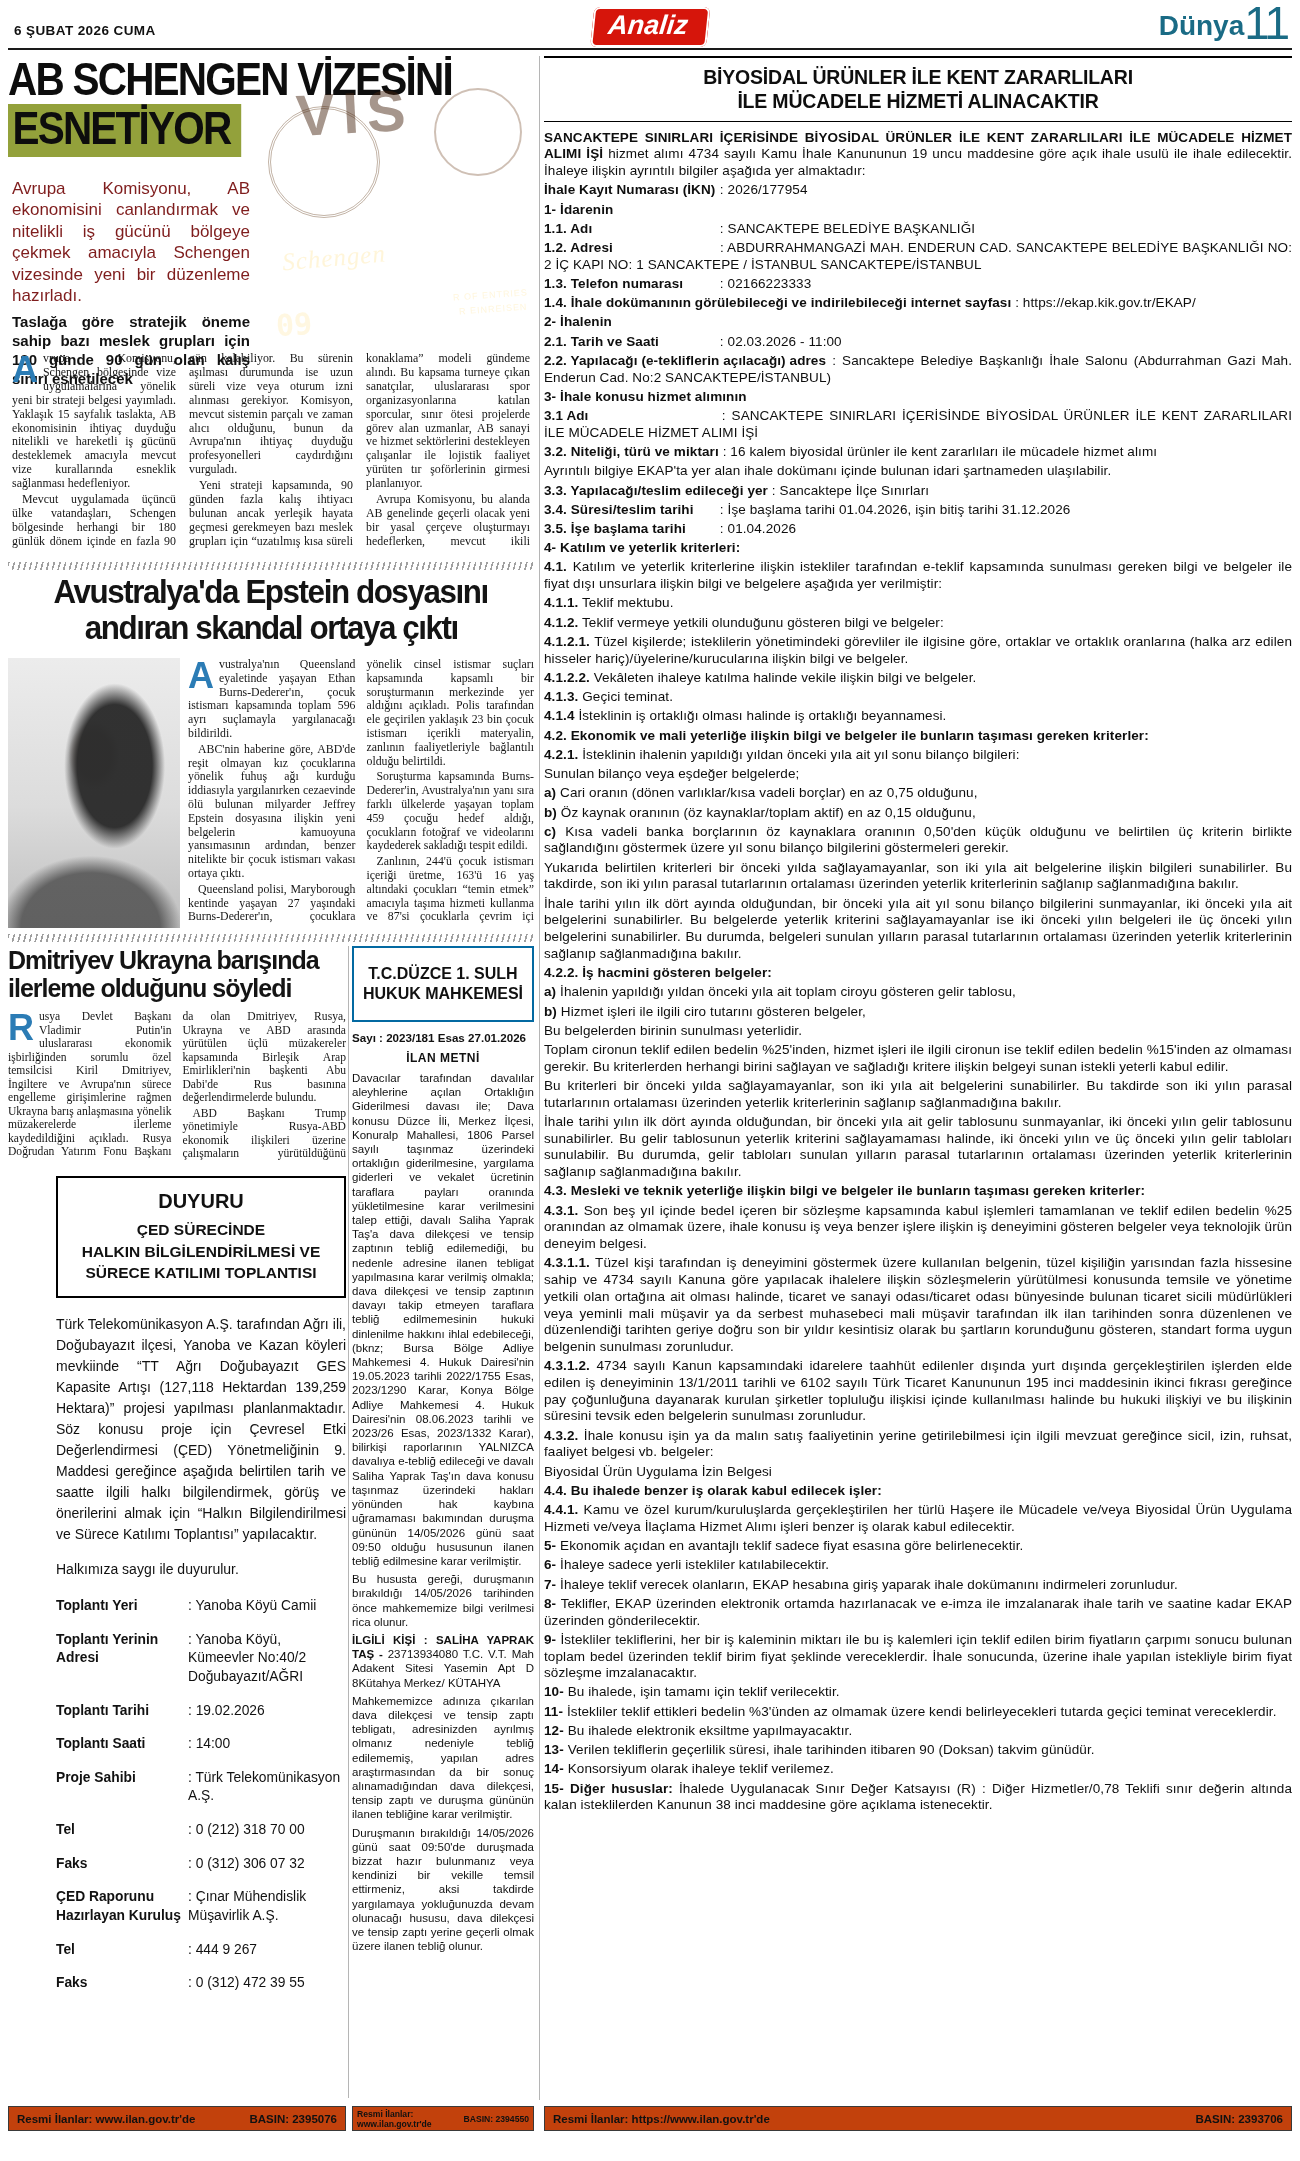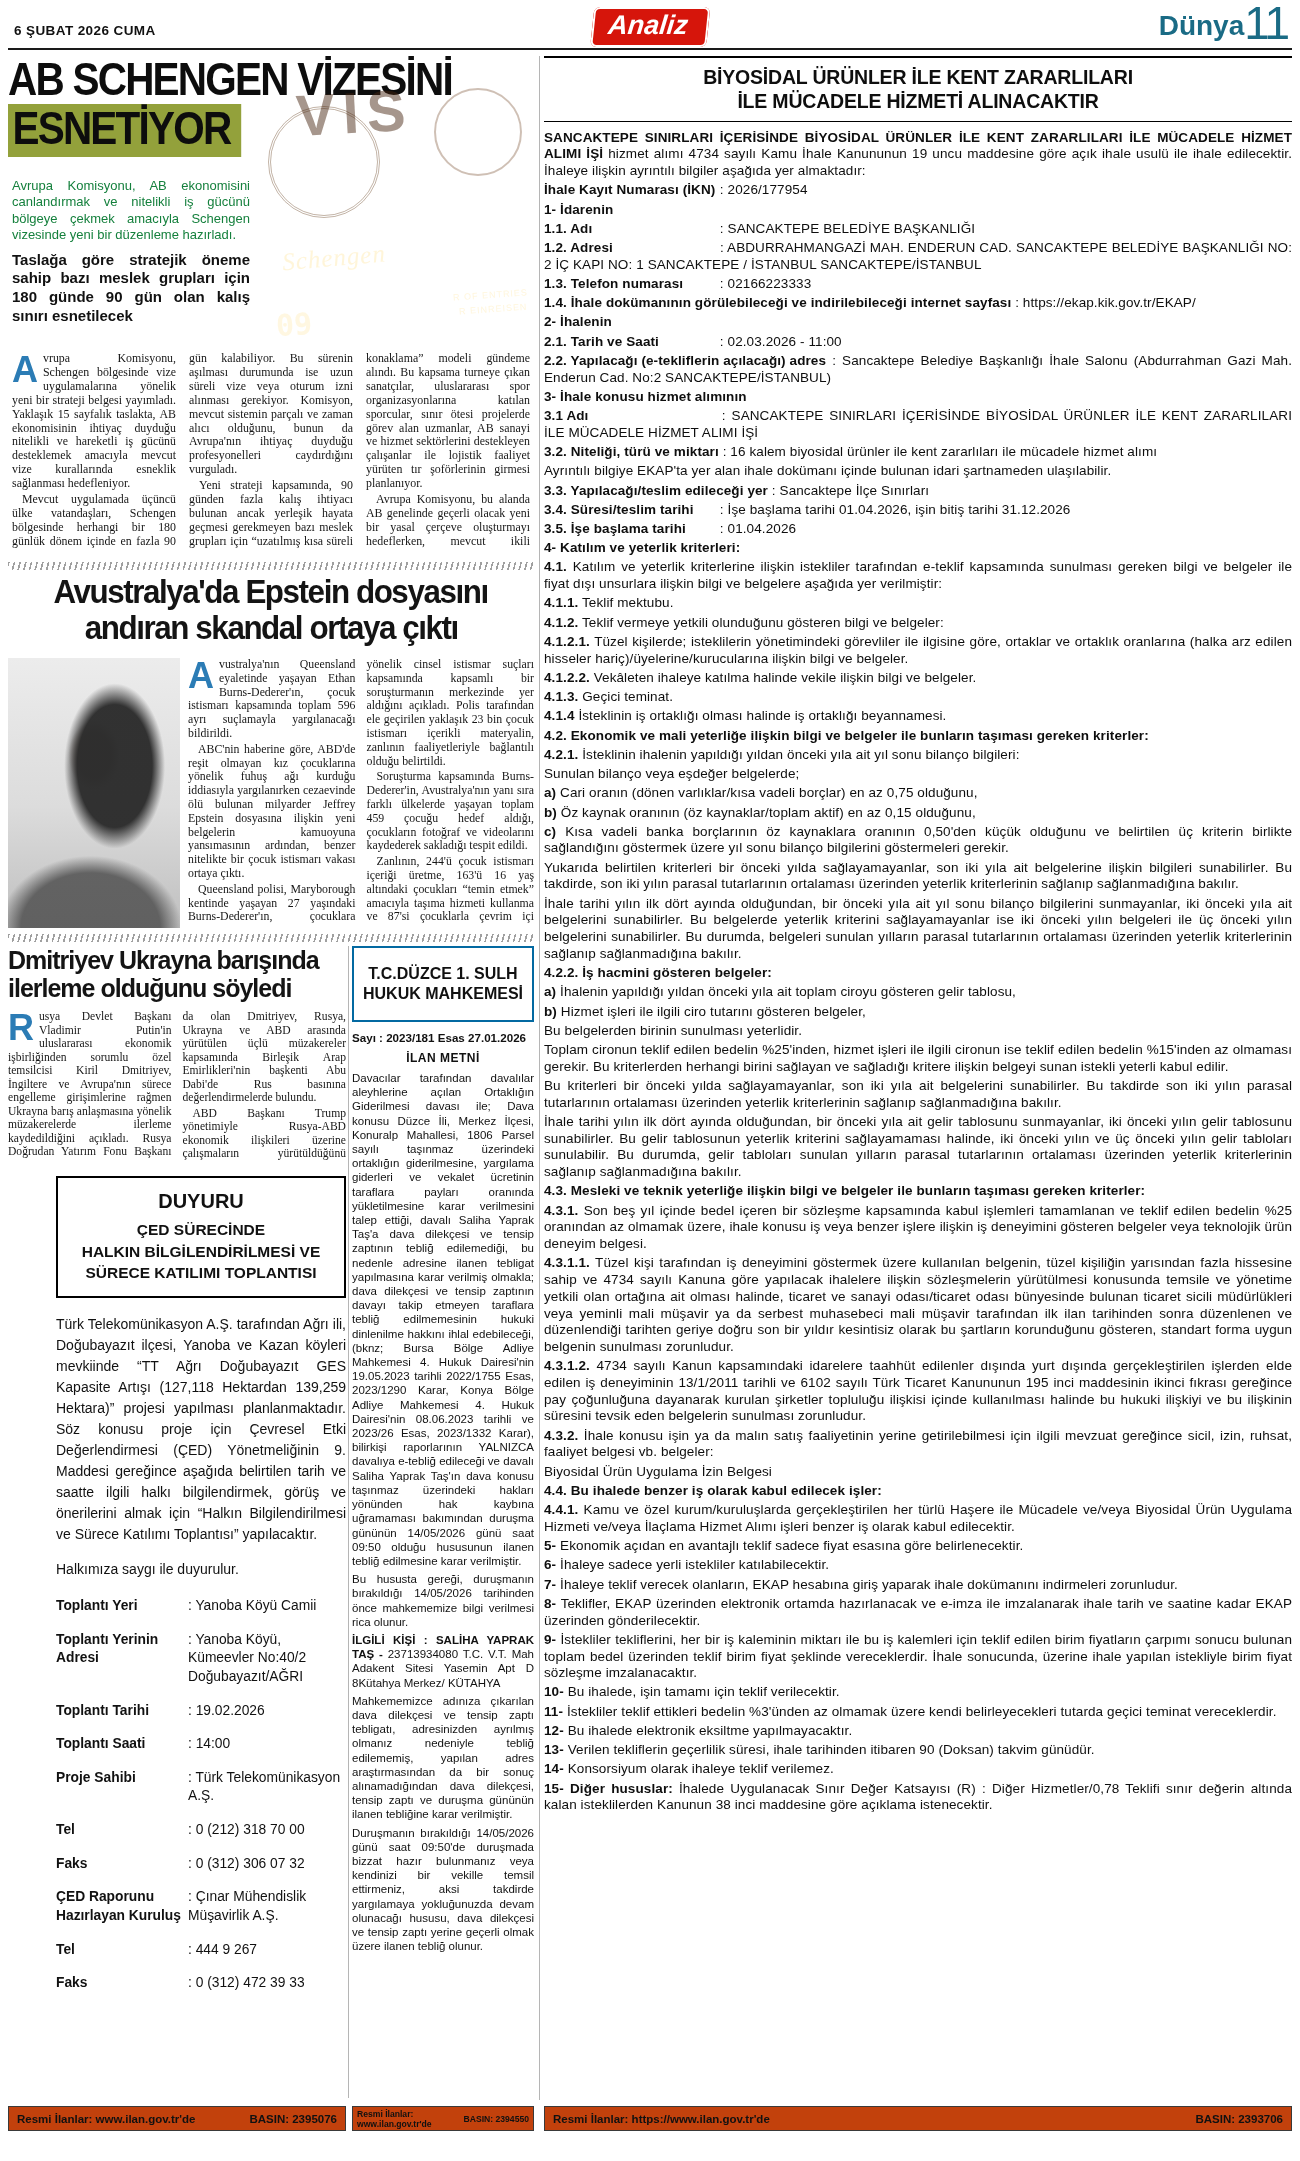--- a/index.html
+++ b/index.html
@@ -46,21 +46,21 @@
   p.body-p { text-indent:10px; margin:0 0 2px 0; }
   p.body-p.first { text-indent:0; }
   .plist { display:contents; }
 
   
   .schengen { position:absolute; left:8px; top:56px; width:526px; height:502px; overflow:hidden; }
   .schengen h1 { font:900 46px/1.04 "Liberation Sans", sans-serif; letter-spacing:-2px; color:#0d0d0d; }
   .schengen h1 .hl { display:inline-block; transform:scaleX(.88); transform-origin:0 50%; white-space:nowrap; }
   .schengen h1 .hl2 { background:#93a13b; padding:1px 12px 4px 5px; }
   .sch-lead { position:absolute; left:4px; top:122px; width:238px; font-family:"Liberation Sans", sans-serif; }
-  .sch-lead .lead-n { font-size:13px; line-height:1.26; color:#15803d; text-align:justify; }
+  .sch-lead .lead-n { font-size:17px; line-height:1.26; color:#7f1d1d; text-align:justify; }
   .sch-lead .lead-b { margin-top:7px; font-size:15px; line-height:1.25; font-weight:700; color:#111; text-align:justify; }
   .visa-image {
     position:absolute; left:252px; top:24px; width:274px; height:268px; overflow:hidden;
     background:
       linear-gradient(to bottom, rgba(0,0,0,0) 52%, rgba(0,0,0,.30) 56%, rgba(0,0,0,0) 68%),
       radial-gradient(circle 70px at 80% 18%, rgba(140,90,40,.35) 0 55%, transparent 70%),
       radial-gradient(circle 85px at 18% 30%, rgba(120,70,30,.30) 0 55%, transparent 72%),
       linear-gradient(165deg, #e6d6b0 0%, #d6c092 26%, #b3placeholder 0, #ad8c5e 44%, #6f5233 62%, #3a2b1a 80%, #201810 100%);
   }
   .visa-image span { position:absolute; display:block; }
@@ -273,21 +273,21 @@
           <span class="dval">: Çınar Mühendislik Müşavirlik A.Ş.</span>
         </div>
 
         <div class="drow">
           <span class="dlabel">Tel</span>
           <span class="dval">: 444 9 267</span>
         </div>
 
         <div class="drow">
           <span class="dlabel">Faks</span>
-          <span class="dval">: 0 (312) 472 39 33</span>
+          <span class="dval">: 0 (312) 472 39 55</span>
         </div>
       </div>
   </section>
 
   <section class="duzce">
     <div class="duzce-titlebox" data-bind="duzce.court">T.C.DÜZCE 1. SULH HUKUK MAHKEMESİ</div>
     <div class="duzce-caseno" data-bind="duzce.case_no">Sayı : 2023/181 Esas 27.01.2026</div>
     <div class="duzce-ilan" data-bind="duzce.ilan_metni">İLAN METNİ</div>
     <div class="duzce-paras" data-bind-list="duzce.paragraphs">
 

